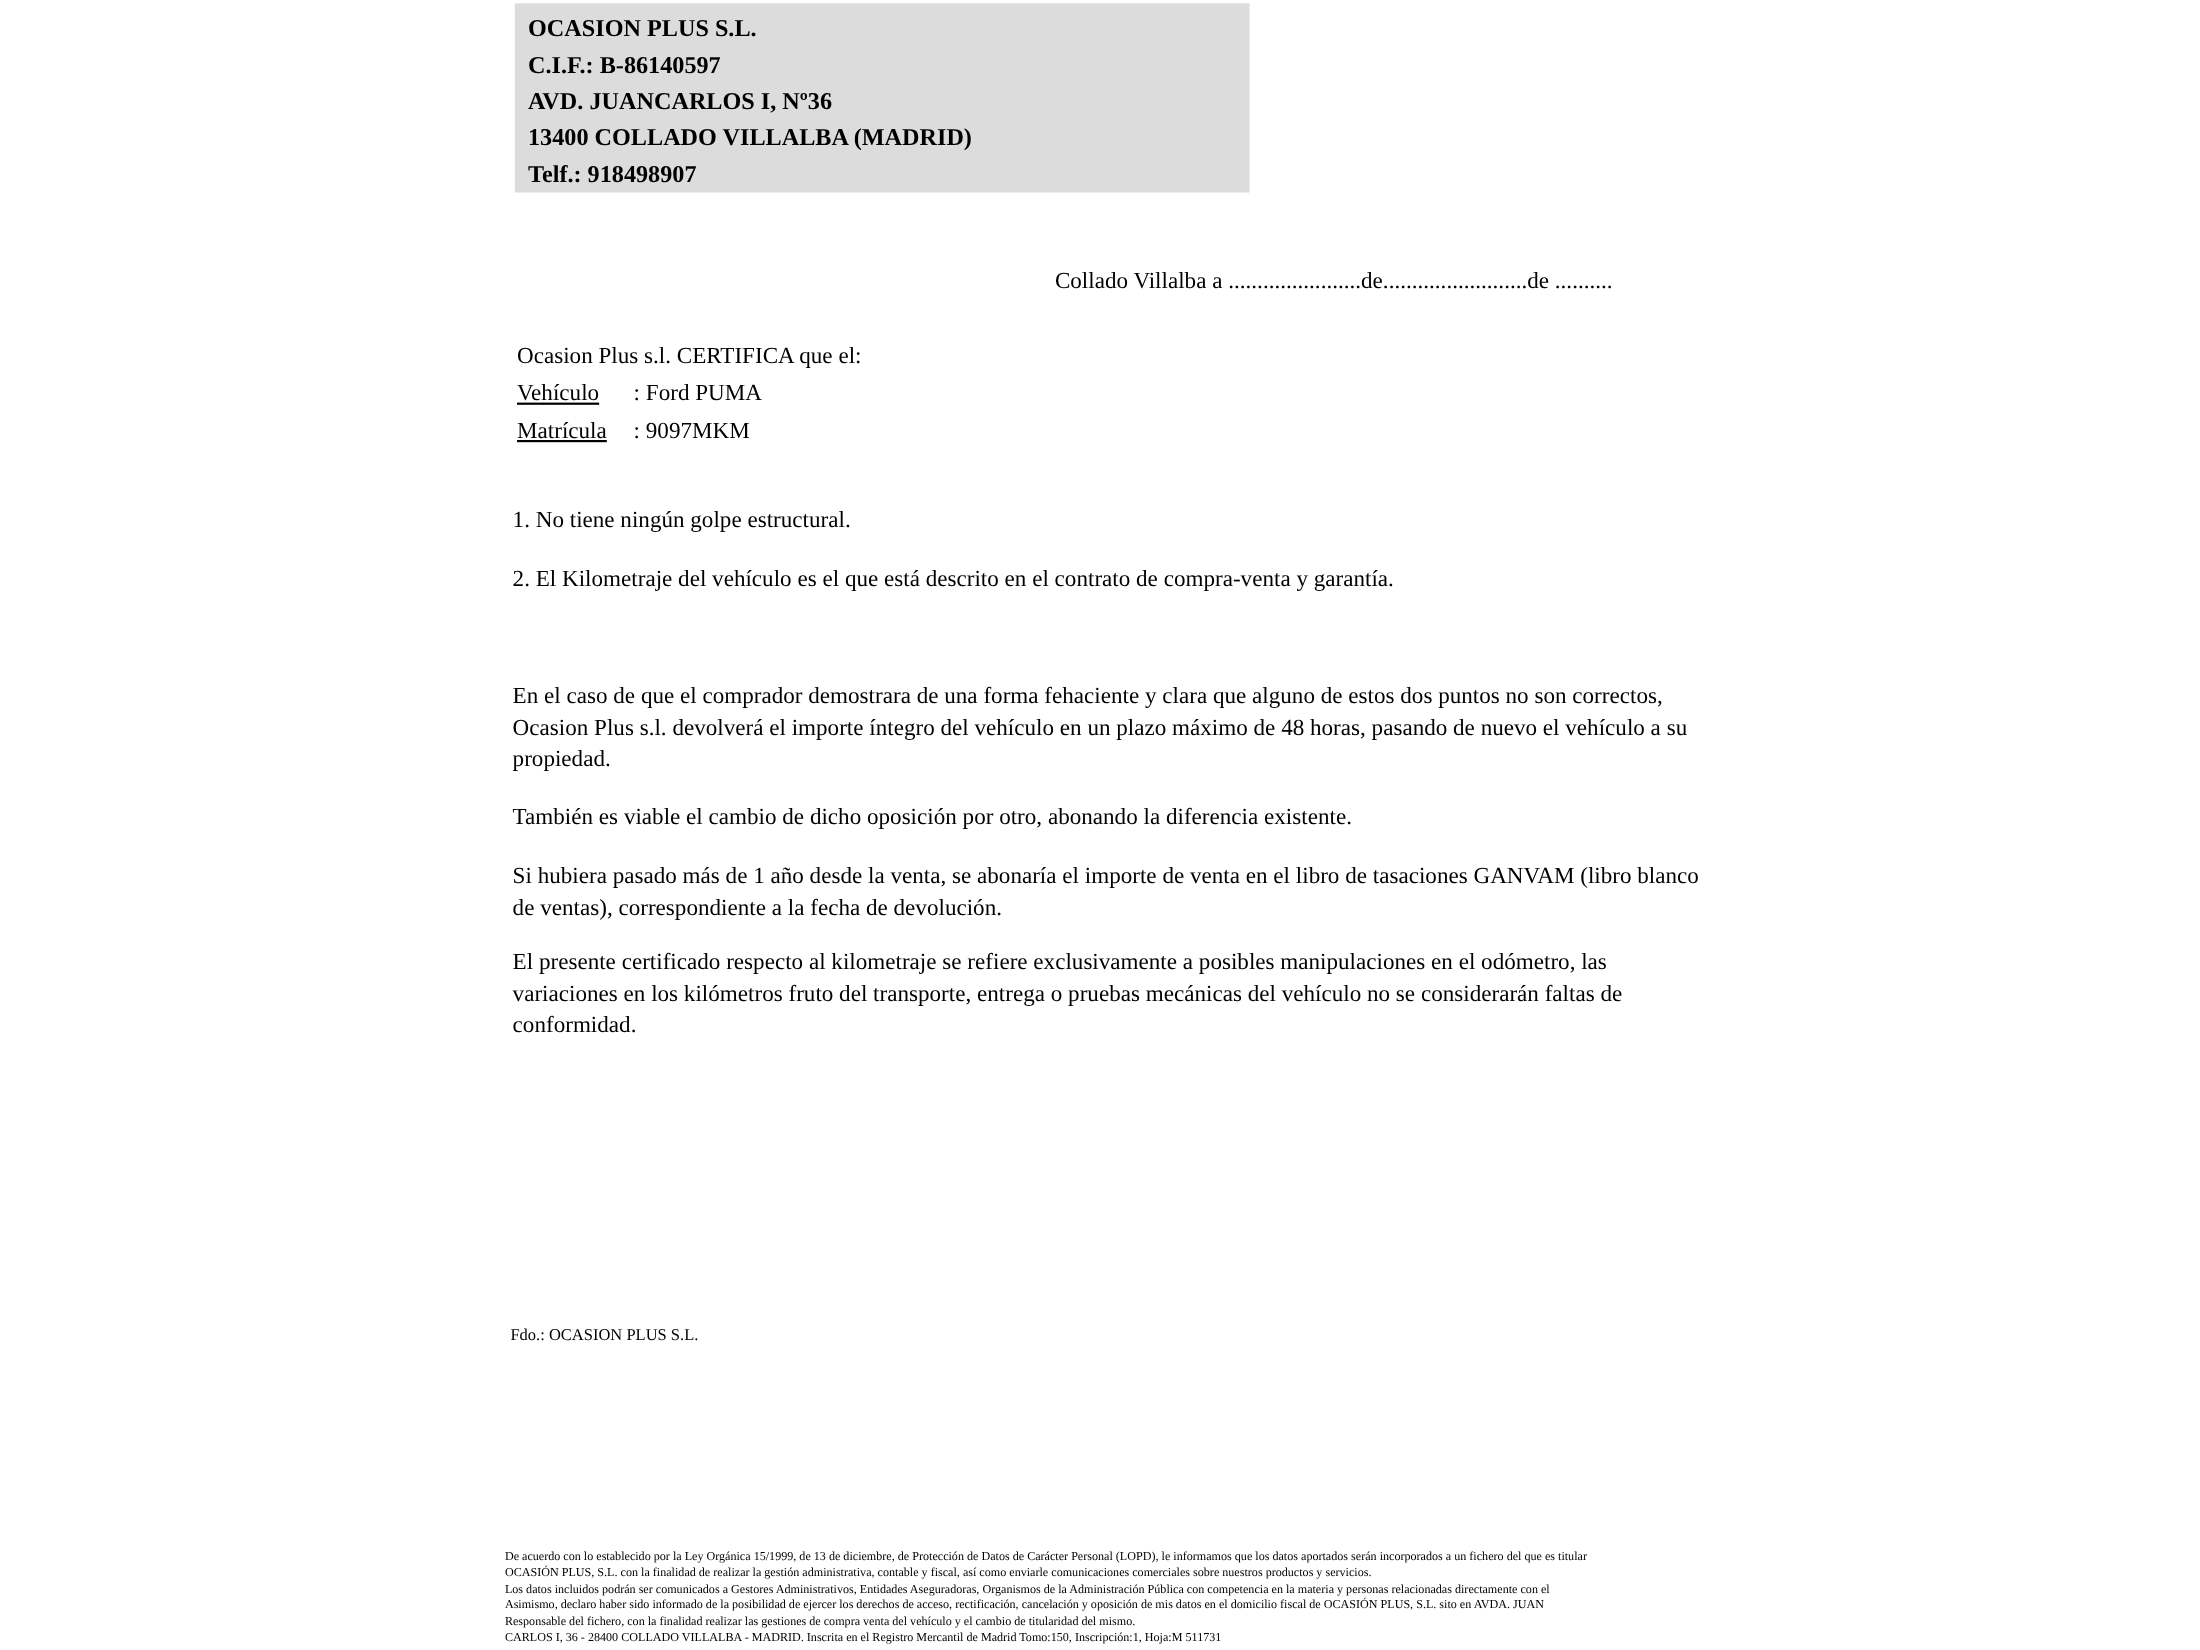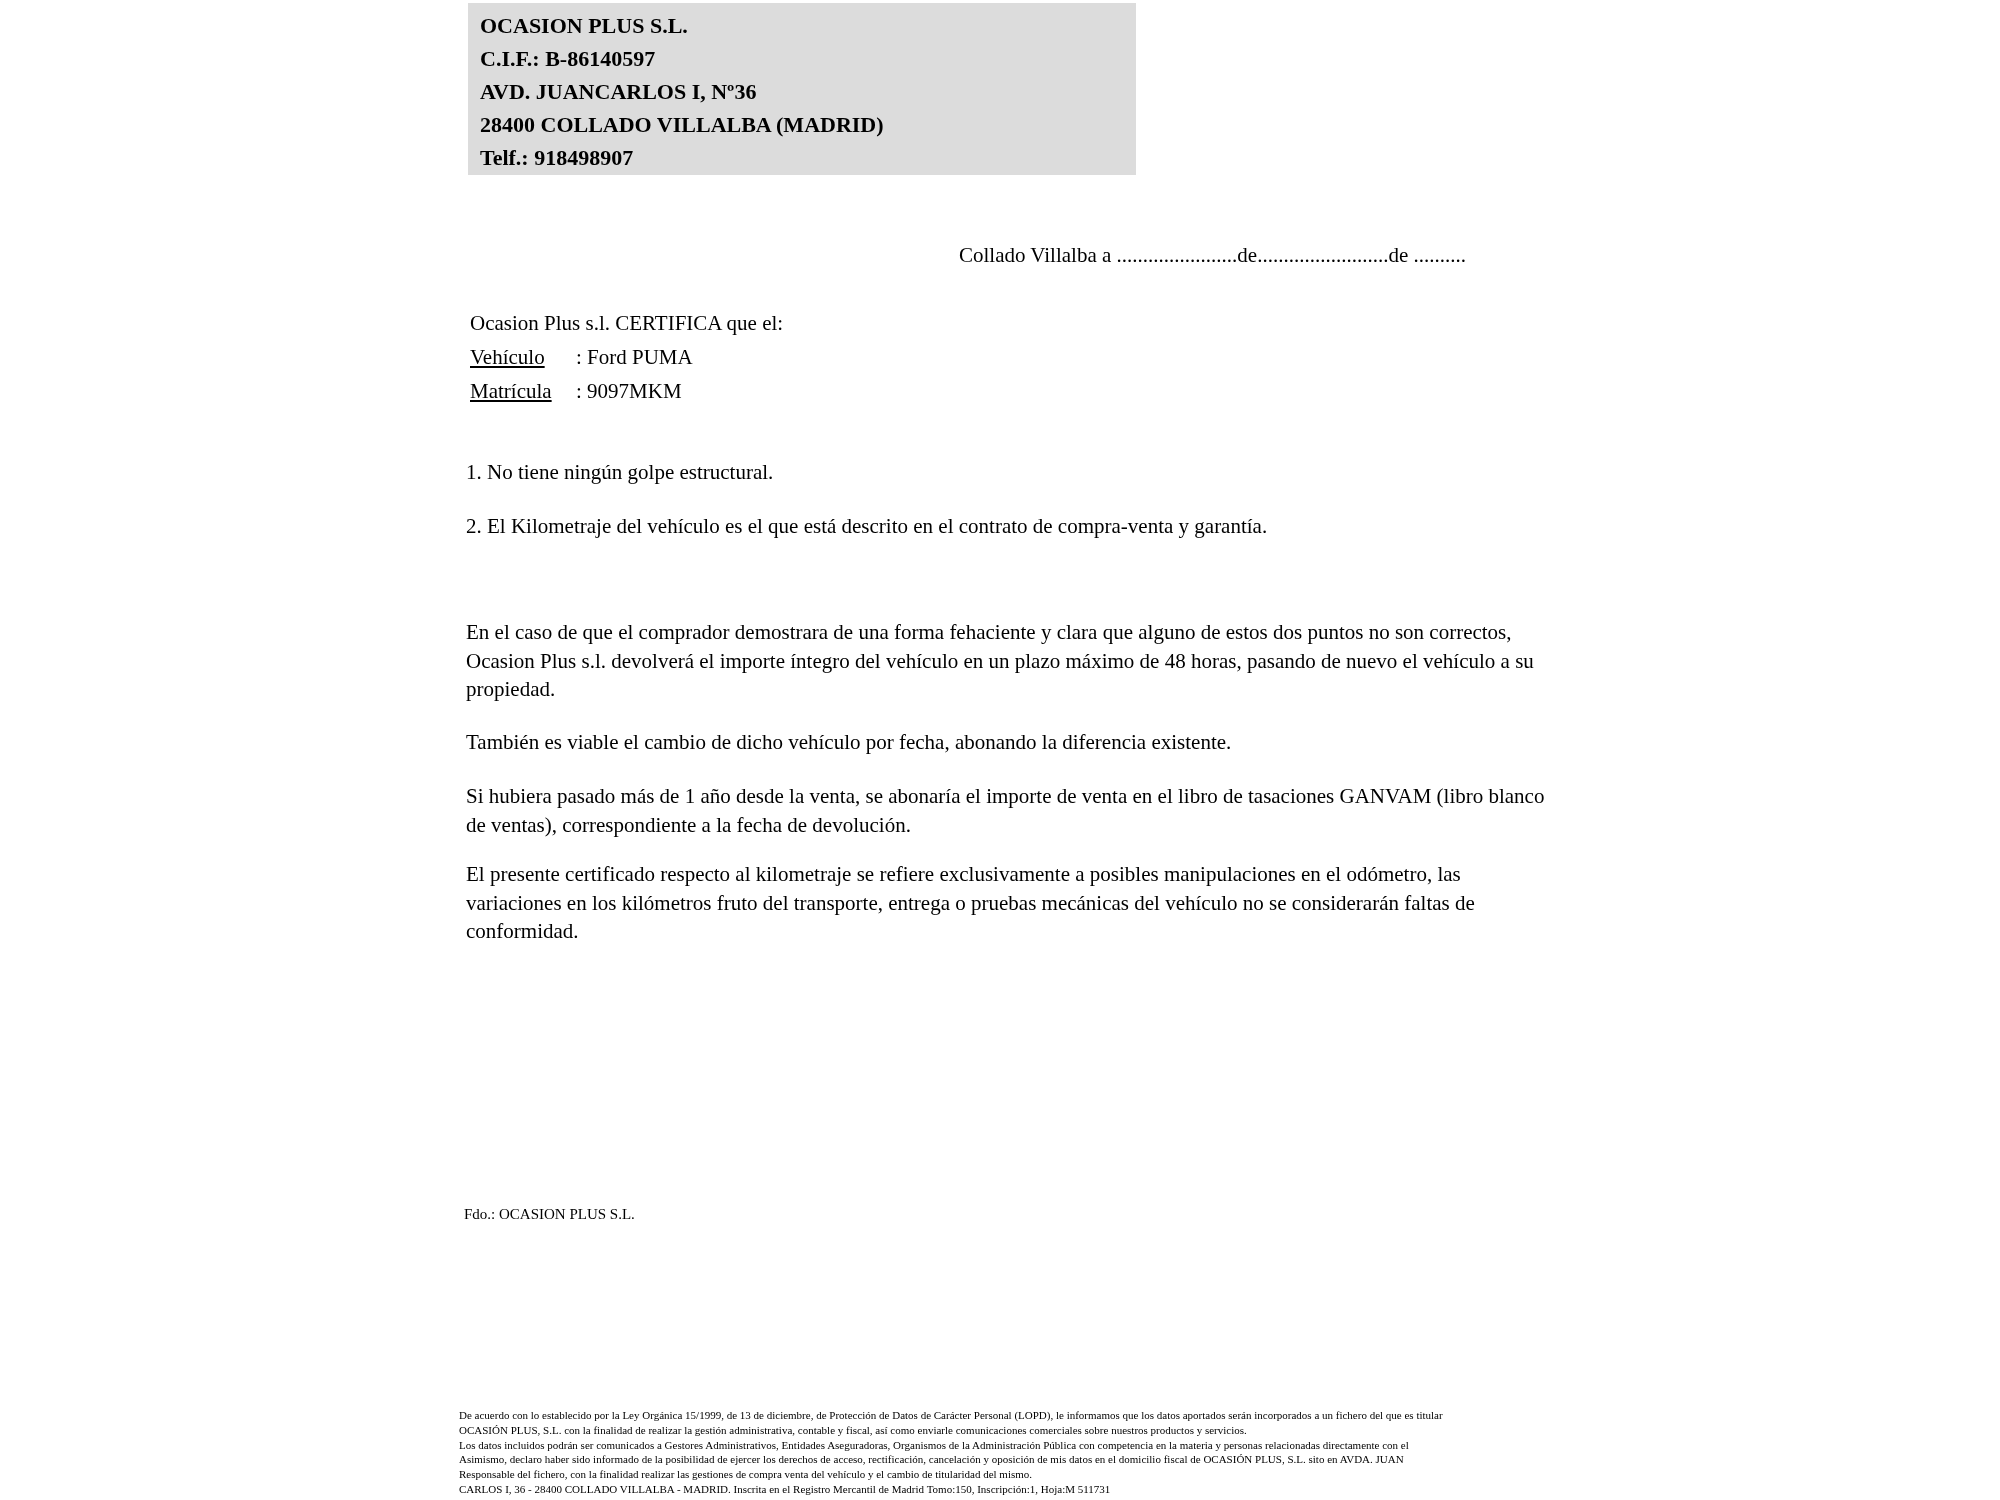--- a/index.html
+++ b/index.html
@@ -94,41 +94,41 @@
 </style>
 </head>
 <body>
 
 <div class="page">
 
   <div class="abs header-box" style="background: rgb(220, 220, 220);">
     <div class="hline">OCASION PLUS S.L.</div>
     <div class="hline">C.I.F.: B-86140597</div>
     <div class="hline">AVD. JUANCARLOS I, Nº36</div>
-    <div class="hline">28400 COLLADO VILLALBA (MADRID)</div>
+    <div class="hline">13400 COLLADO VILLALBA (MADRID)</div>
     <div class="hline">Telf.: 918498907</div>
   </div>
 
   <div class="abs date-line">Collado Villalba a .......................de.........................de ..........</div>
 
   <div class="abs certifica">
     <div>Ocasion Plus s.l. CERTIFICA que el:</div>
     <div class="field-row">
       <span class="field-label">Vehículo</span><span class="field-value">: Ford PUMA</span>
     </div>
     <div class="field-row">
       <span class="field-label">Matrícula</span><span class="field-value">: 9097MKM</span>
     </div>
   </div>
 
   <div class="abs point point-1">1. No tiene ningún golpe estructural.</div>
   <div class="abs point point-2">2. El Kilometraje del vehículo es el que está descrito en el contrato de compra-venta y garantía.</div>
 
   <div class="abs para para-1">En el caso de que el comprador demostrara de una forma fehaciente y clara que alguno de estos dos puntos no son correctos, Ocasion Plus s.l. devolverá el importe íntegro del vehículo en un plazo máximo de 48 horas, pasando de nuevo el vehículo a su propiedad.</div>
-  <div class="abs para para-2">También es viable el cambio de dicho vehículo por fecha, abonando la diferencia existente.</div>
+  <div class="abs para para-2">También es viable el cambio de dicho oposición por otro, abonando la diferencia existente.</div>
   <div class="abs para para-3">Si hubiera pasado más de 1 año desde la venta, se abonaría el importe de venta en el libro de tasaciones GANVAM (libro blanco de ventas), correspondiente a la fecha de devolución.</div>
   <div class="abs para para-4">El presente certificado respecto al kilometraje se refiere exclusivamente a posibles manipulaciones en el odómetro, las variaciones en los kilómetros fruto del transporte, entrega o pruebas mecánicas del vehículo no se considerarán faltas de conformidad.</div>
 
   <div class="abs signature">Fdo.: OCASION PLUS S.L.</div>
 
   <div class="abs legal">
     <div class="lline">De acuerdo con lo establecido por la Ley Orgánica 15/1999, de 13 de diciembre, de Protección de Datos de Carácter Personal (LOPD), le informamos que los datos aportados serán incorporados a un fichero del que es titular</div>
     <div class="lline">OCASIÓN PLUS, S.L. con la finalidad de realizar la gestión administrativa, contable y fiscal, así como enviarle comunicaciones comerciales sobre nuestros productos y servicios.</div>
     <div class="lline">Los datos incluidos podrán ser comunicados a Gestores Administrativos, Entidades Aseguradoras, Organismos de la Administración Pública con competencia en la materia y personas relacionadas directamente con el</div>
     <div class="lline">Asimismo, declaro haber sido informado de la posibilidad de ejercer los derechos de acceso, rectificación, cancelación y oposición de mis datos en el domicilio fiscal de OCASIÓN PLUS, S.L. sito en AVDA. JUAN</div>

